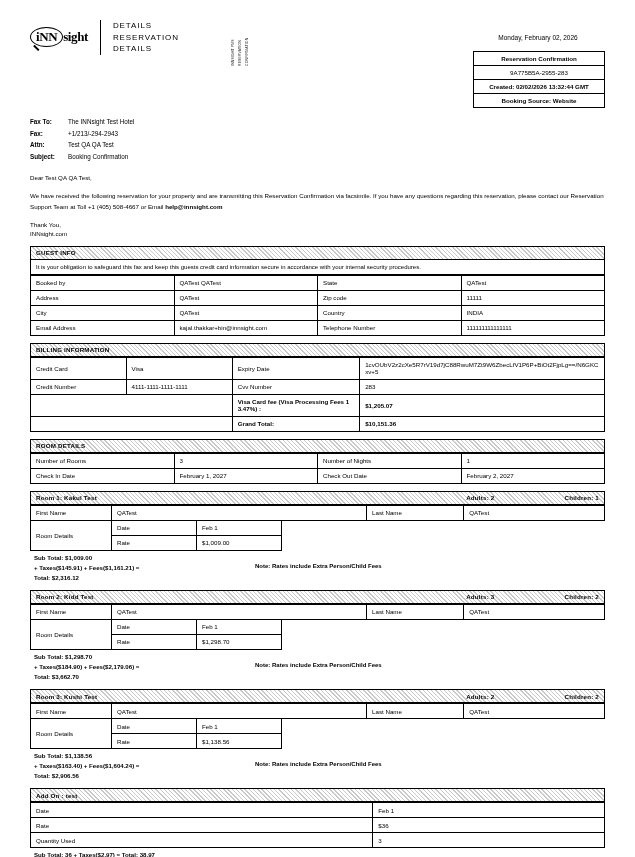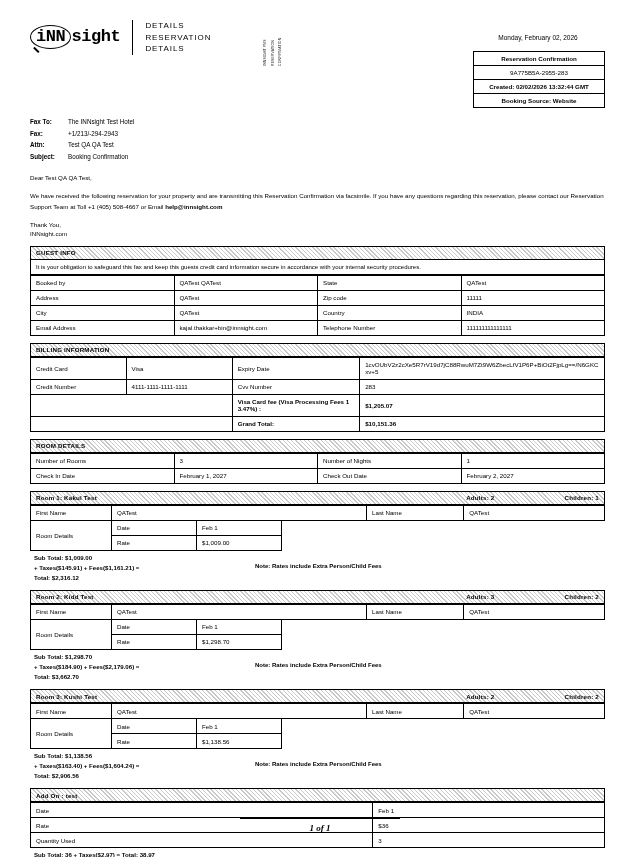--- a/index.html
+++ b/index.html
@@ -29,26 +29,26 @@
     display: flex;
     align-items: flex-start;
     padding-top: 10px;
   }
   .logo-wrap {
     display: flex;
     align-items: center;
     gap: 6px;
   }
   .logo-mark {
-    font-size: 17px;
+    font-size: 13px;
     font-weight: bold;
     letter-spacing: -0.4px;
     line-height: 1;
     white-space: nowrap;
-    font-family: Liberation Mono, monospace;
+    font-family: Liberation Serif, serif;
   }
   .logo-ell {
     display: inline-block;
     border: 1.6px solid #000;
     border-radius: 50%;
     padding: 2px 5px 3px 5px;
     position: relative;
   }
   .logo-ell::after {
     content: "";
@@ -483,14 +483,13 @@
           <td>Quantity Used</td>
           <td>3</td>
         </tr>
       </tbody>
         </table>
       <div class="subline">Sub Total: 36 + Taxes($2.97) = Total: 38.97</div>
     </div>
 
   </div>
 
-  <div class="footer">1 of 1</div>
 </div>
 
 </body></html>

